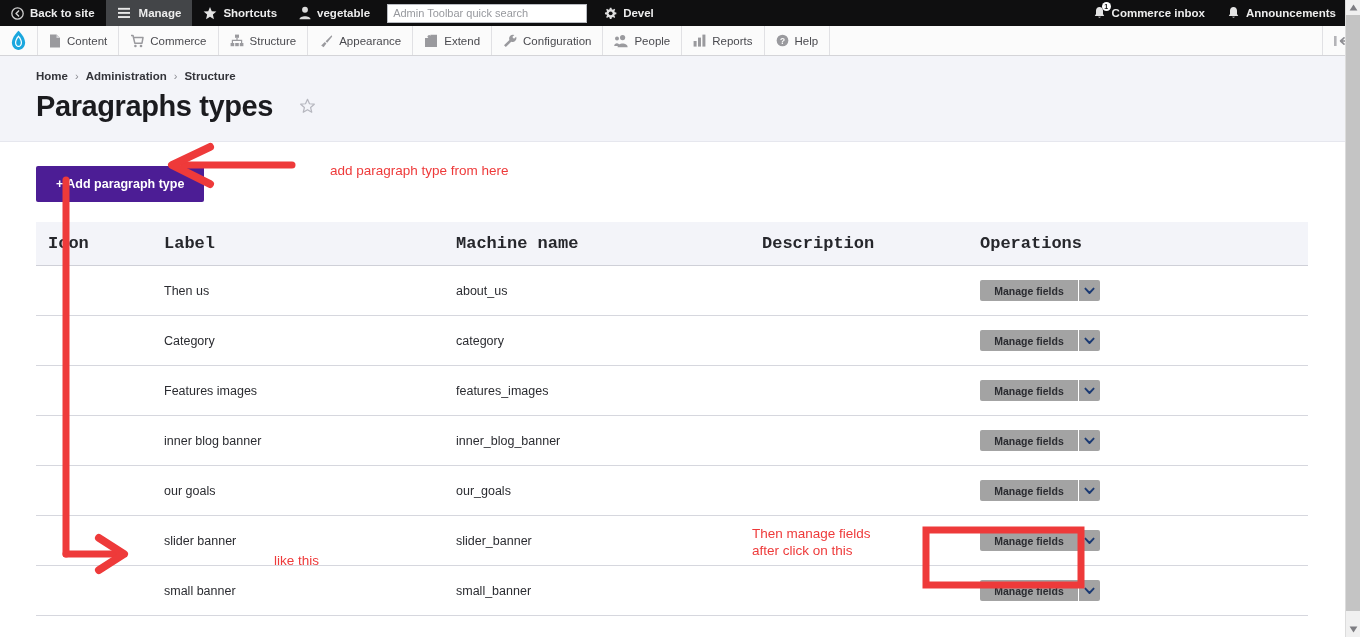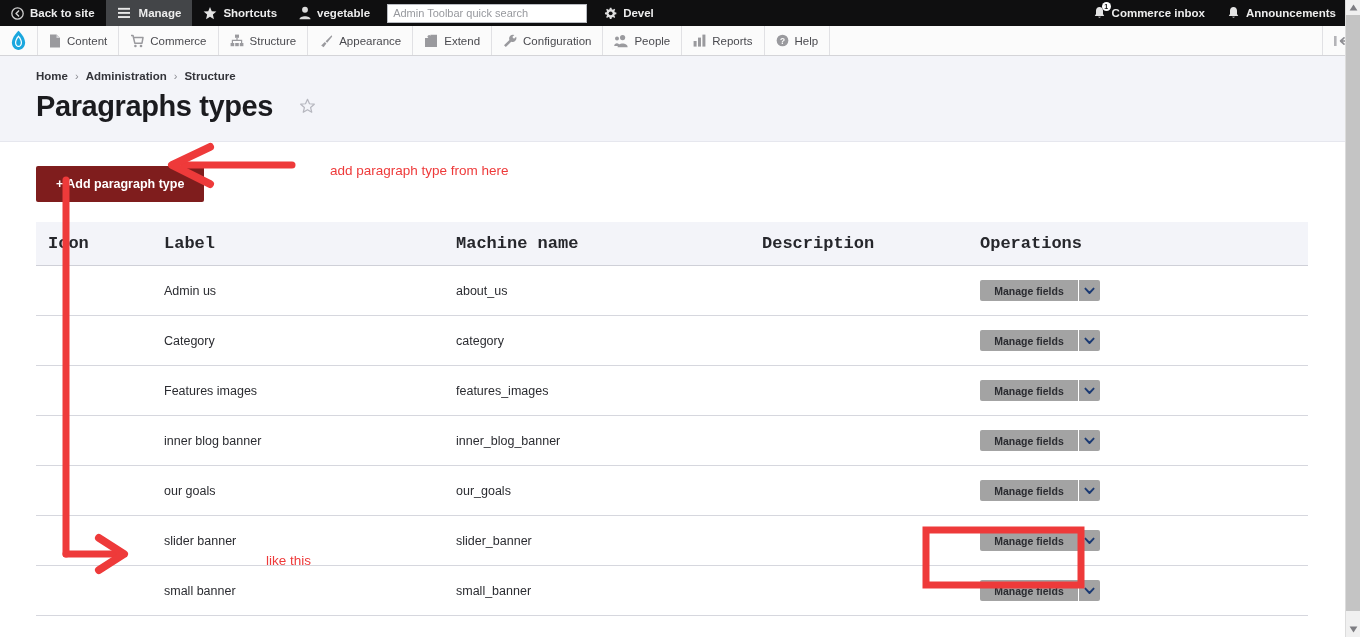--- a/index.html
+++ b/index.html
@@ -116,21 +116,21 @@
     font-weight: bold;
     letter-spacing: -0.4px;
     color: #1b1b1f;
   }
 
   
   .content { padding: 0 36px; position: relative; }
   .add-btn {
     display: inline-block;
     margin: 24px 0 20px 0;
-    background: #7f1d1d;
+    background: #4c1d95;
     color: #fff;
     font-size: 12.5px;
     font-weight: bold;
     padding: 11px 20px;
     border: none;
     border-radius: 2px;
     cursor: pointer;
     font-family: "Liberation Sans", sans-serif;
   }
 
@@ -457,21 +457,21 @@
         <th class="col-icon">Icon</th>
         <th class="col-label">Label</th>
         <th class="col-mach">Machine name</th>
         <th class="col-desc">Description</th>
         <th class="col-ops">Operations</th>
       </tr>
     </thead>
     <tbody id="table-body">
         <tr>
           <td class="col-icon"></td>
-          <td class="col-label">Admin us</td>
+          <td class="col-label">Then us</td>
           <td class="col-mach">about_us</td>
           <td class="col-desc"></td>
           <td class="col-ops"><div class="split-btn">
               <span class="sb-main">Manage fields</span>
               <span class="sb-arrow">
                 <svg width="11" height="8" viewBox="0 0 11 8">
                   <polyline points="1.4,1.6 5.5,6 9.6,1.6" fill="none" stroke="#1b3a73" stroke-width="1.9" stroke-linecap="round" stroke-linejoin="round"></polyline>
                 </svg>
               </span>
             </div></td>
@@ -576,22 +576,24 @@
         <polyline points="102,38 102,412" fill="none" stroke-width="7" stroke-linecap="round"></polyline>
         <line x1="102" y1="412" x2="150" y2="412" stroke-width="7" stroke-linecap="round"></line>
         <polyline points="135,396 160,412 135,428" fill="none" stroke-width="8" stroke-linecap="round" stroke-linejoin="round"></polyline>
       </g>
 
       <rect x="962" y="388" width="155" height="55" fill="none" stroke="#ee3a3a" stroke-width="7"></rect>
     </svg>
 
     <div class="anno-text" style="left:330px; top:20px;">add paragraph type from here</div>
 
-    <div class="anno-text" style="left:224px; top:410px;padding-left:42px;">like this</div>
-
+    <div class="anno-text" style="left:232px; top:410px;padding-left:42px;">like this</div>
+
+    <div class="anno-text" style="left:752px; top:383px;">Then manage fields
+after click on this</div>
   </div>
 </div>
 
 <div class="scrollbar">
   <div class="sb-arrow-btn">
     <span class="ico">
       <svg width="9" height="7" viewBox="0 0 9 7">
           <polygon points="4.5,0.6 8.4,6.4 0.6,6.4" fill="#7d7d82"></polygon>
         </svg>
     </span>

